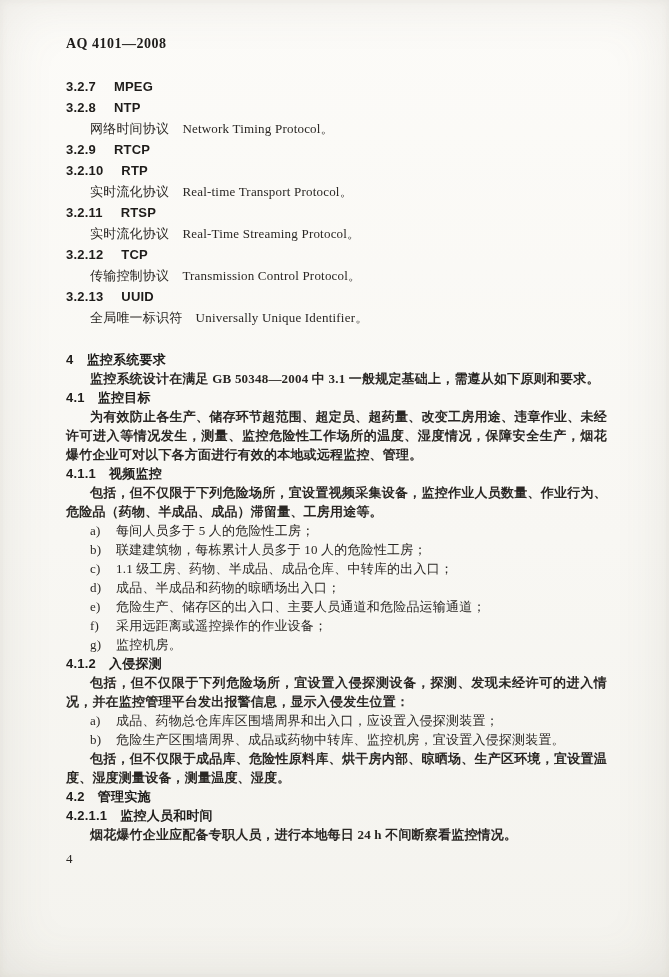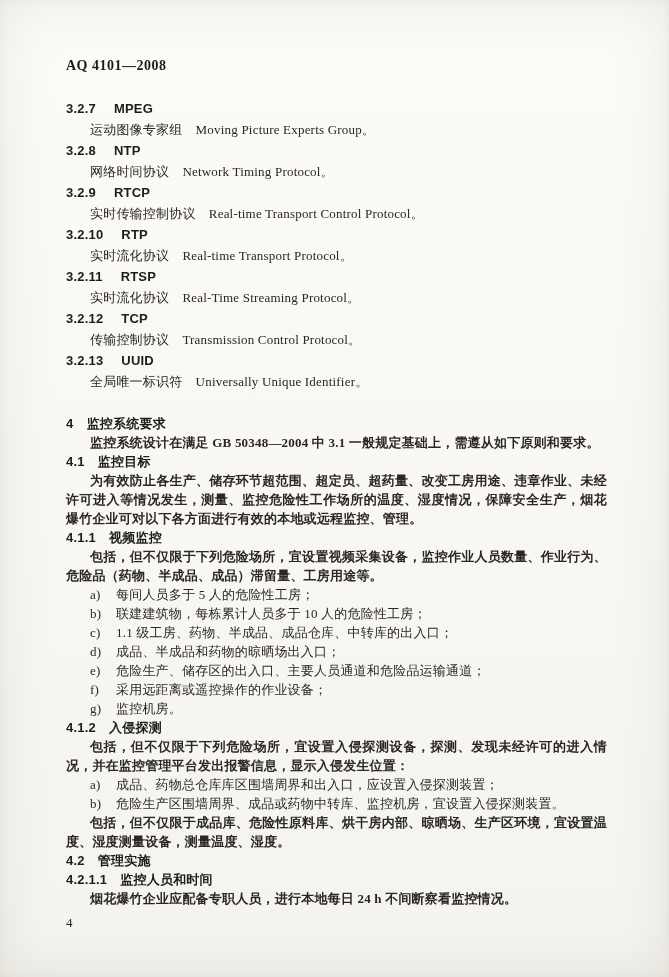--- a/index.html
+++ b/index.html
@@ -8,21 +8,21 @@
     background: #e9e7e2;
     position: relative;
     overflow: hidden;
     font-family: "Liberation Serif", "DejaVu Serif", serif;
   }
   .page {
     position: absolute; inset: 0;
     box-sizing: border-box;
     background: linear-gradient(180deg, #fcfbf8 0%, #f8f7f3 55%, #f4f3ee 100%);
     box-shadow: inset 0 0 55px rgba(110,100,85,0.12), inset 0 0 8px rgba(110,100,85,0.07);
-    padding: 56px 62px 16px 66px;
+    padding: 34px 62px 16px 66px;
     color: #2a2724;
     font-size: 13px;
     letter-spacing: 0.2px;
   }
   .doc-number {
     font-weight: bold;
     font-size: 14px;
     line-height: 20px;
     margin: 0 0 22px 0;
     color: #1e1c1a;
@@ -67,35 +67,33 @@
 <div class="page">
 
   <div class="doc-number">AQ 4101—2008</div>
 
   <section class="terms">
 
     <div class="term">
       <div class="term-head">
         <span class="t-num">3.2.7</span><span class="t-name">MPEG</span>
       </div>
-      <div class="term-def">运动图像专家组　Moving Picture Experts Group。</div>
     </div>
 
     <div class="term">
       <div class="term-head">
         <span class="t-num">3.2.8</span><span class="t-name">NTP</span>
       </div>
       <div class="term-def">网络时间协议　Network Timing Protocol。</div>
     </div>
 
     <div class="term">
       <div class="term-head">
         <span class="t-num">3.2.9</span><span class="t-name">RTCP</span>
       </div>
-      <div class="term-def">实时传输控制协议　Real-time Transport Control Protocol。</div>
     </div>
 
     <div class="term">
       <div class="term-head">
         <span class="t-num">3.2.10</span><span class="t-name">RTP</span>
       </div>
       <div class="term-def">实时流化协议　Real-time Transport Protocol。</div>
     </div>
 
     <div class="term">

